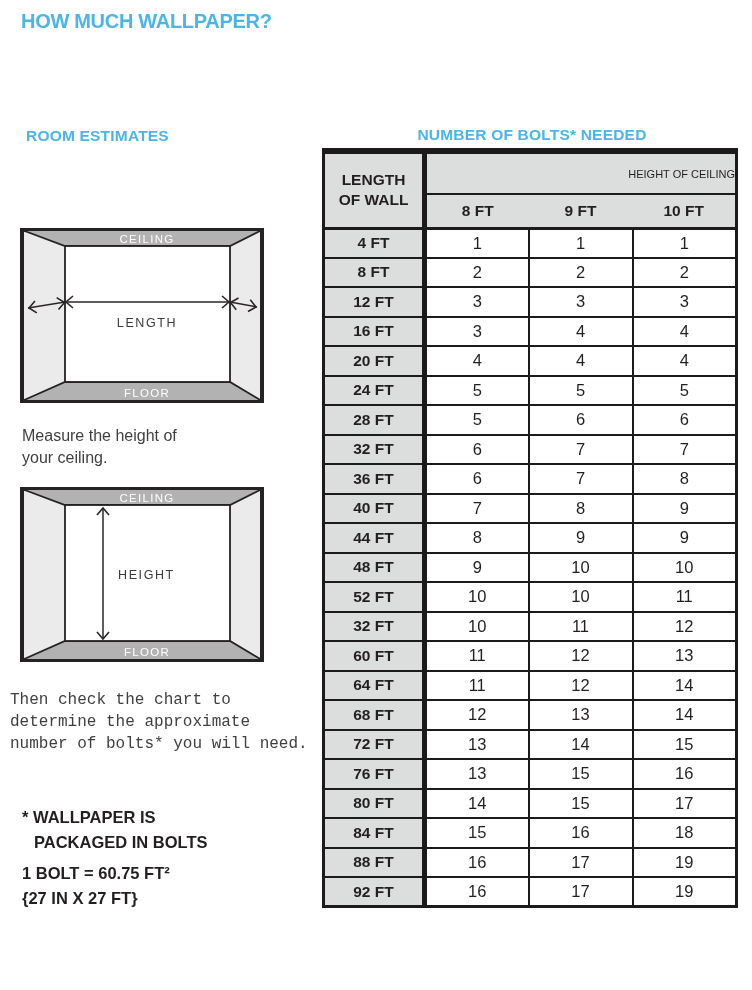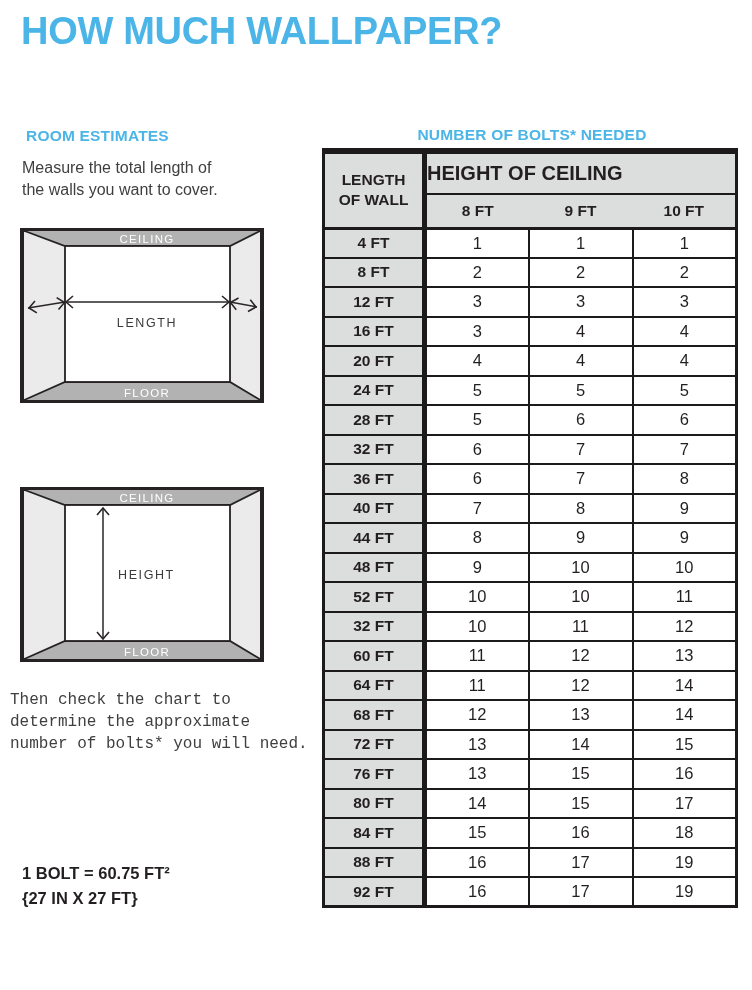--- a/index.html
+++ b/index.html
@@ -2,21 +2,21 @@
 <html style="--accent: #4ab5e6; --cellgray: #dcdddd;"><head>
 <meta charset="utf-8">
 <style>
   :root { --accent:#4ab5e6; --ink:#231f20; --grid:#1c1a1a; --cellgray:#dcdddd; }
   * { box-sizing:border-box; }
   html,body { margin:0; padding:0; background:#fff; }
   body { font-family:"Liberation Sans","DejaVu Sans",sans-serif; color:var(--ink); }
   .page { position:relative; width:752px; height:990px; background:#fff; overflow:hidden; }
 
   .page-title { position:absolute; left:21px; top:10px; margin:0;
-    font-size:38px; font-weight:bold; letter-spacing:-0.3px; color:var(--accent); }
+    font-size:20px; font-weight:bold; letter-spacing:-0.3px; color:var(--accent); }
 
   .section-heading { position:absolute; margin:4px; font-size:15.5px; font-weight:bold;
     color:var(--accent); letter-spacing:0.2px; }
   .left-heading { left:22px; top:123px; }
   .table-heading { left:322px; top:122px; width:412px; text-align:center; }
 
   .step { position:absolute; margin:0; font-size:16px; line-height:22px;
     color:#3f3f3f; white-space:pre-line; }
   .step1 { left:22px; top:157px; }
   .step2 { left:22px; top:425px; }
@@ -32,43 +32,41 @@
   .bolt-spec { left:22px; top:861px; }
 
   .bolts-table { position:absolute; left:322px; top:148px; width:413px;
     border-collapse:collapse; table-layout:fixed; color:var(--ink);
     border:3px solid var(--grid); border-top-width:6px; }
   .bolts-table th, .bolts-table td { padding:0; }
   .corner-th { background:var(--cellgray); border-right:5px solid var(--grid);
     border-bottom:3px solid var(--grid); font-size:15.5px; font-weight:bold;
     line-height:20px; white-space:pre-line; text-align:center; }
   .group-th { background:var(--cellgray); border-bottom:2px solid var(--grid);
-    height:43px; font-size:20px; font-weight:bold; text-align:left; }
+    height:43px; font-size:11px; font-weight:normal; text-align:right; }
   .sub-th { background:var(--cellgray); border-bottom:3px solid var(--grid);
     height:34px; font-size:15.5px; font-weight:bold; text-align:center; }
   .bolts-table tbody th { background:var(--cellgray); border-right:5px solid var(--grid);
     border-top:2px solid var(--grid); font-size:15.5px; font-weight:bold; text-align:center; }
   .bolts-table tbody td { border-top:2px solid var(--grid); border-left:2px solid var(--grid);
     height:29.5px; font-size:16.5px; font-weight:normal; text-align:center; }
   svg .band-label { fill:#ffffff; font-size:11.5px; letter-spacing:1.3px; font-weight:normal; }
   svg .measure-label { fill:#3a3a3a; font-size:12.5px; letter-spacing:1.6px; }
   svg .measure { stroke:#2a2627; stroke-width:1.5; fill:none; }
   svg .ah { stroke:#2a2627; stroke-width:1.6; fill:none; }
 </style>
 </head>
 <body>
 
 <div class="page">
 
   <h1 class="page-title">HOW MUCH WALLPAPER?</h1>
 
   <h2 class="section-heading left-heading">ROOM ESTIMATES</h2>
 
-  <p class="step step1">Measure the total length of
-the walls you want to cover.</p>
 
   <svg class="room-svg diagram1" width="244" height="175" viewBox="0 0 244 175">
     <rect x="2" y="2" width="240" height="171" fill="#ebebeb" stroke="#262223" stroke-width="4"></rect>
     <polygon points="2,2 242,2 210,18 45,18" fill="#b2b2b2" stroke="#262223" stroke-width="1.8"></polygon>
     <polygon points="2,173 242,173 210,154 45,154" fill="#b2b2b2" stroke="#262223" stroke-width="1.8"></polygon>
     <rect x="45" y="18" width="165" height="136" fill="#ffffff" stroke="#262223" stroke-width="1.8"></rect>
     <text class="band-label" x="127" y="14.5" text-anchor="middle">CEILING</text>
     <text class="band-label" x="127" y="168.5" text-anchor="middle">FLOOR</text>
     <g>
       <line class="measure" x1="45" y1="74" x2="210" y2="74"></line>
@@ -77,40 +75,44 @@
       <path class="ah" d="M7,-6 L0,0 L7,6" transform="translate(46,74)"></path>
       <path class="ah" d="M7,-6 L0,0 L7,6" transform="translate(209,74) rotate(180)"></path>
       <path class="ah" d="M7,-6 L0,0 L7,6" transform="translate(9,80) rotate(-9)"></path>
       <path class="ah" d="M7,-6 L0,0 L7,6" transform="translate(44.5,74.5) rotate(171)"></path>
       <path class="ah" d="M7,-6 L0,0 L7,6" transform="translate(236,79) rotate(-169)"></path>
       <path class="ah" d="M7,-6 L0,0 L7,6" transform="translate(210.5,74.5) rotate(11)"></path>
     </g>
     <text class="measure-label" x="127" y="99" text-anchor="middle">LENGTH</text>
   </svg>
 
+  <p class="step step2">Measure the height of
+your ceiling.</p>
 
   <svg class="room-svg diagram2" width="244" height="175" viewBox="0 0 244 175">
     <rect x="2" y="2" width="240" height="171" fill="#ebebeb" stroke="#262223" stroke-width="4"></rect>
     <polygon points="2,2 242,2 210,18 45,18" fill="#b2b2b2" stroke="#262223" stroke-width="1.8"></polygon>
     <polygon points="2,173 242,173 210,154 45,154" fill="#b2b2b2" stroke="#262223" stroke-width="1.8"></polygon>
     <rect x="45" y="18" width="165" height="136" fill="#ffffff" stroke="#262223" stroke-width="1.8"></rect>
     <text class="band-label" x="127" y="14.5" text-anchor="middle">CEILING</text>
     <text class="band-label" x="127" y="168.5" text-anchor="middle">FLOOR</text>
     <g>
       <line class="measure" x1="83" y1="21" x2="83" y2="152"></line>
       <path class="ah" d="M7,-6 L0,0 L7,6" transform="translate(83,21) rotate(90)"></path>
       <path class="ah" d="M7,-6 L0,0 L7,6" transform="translate(83,152) rotate(-90)"></path>
     </g>
     <text class="measure-label" x="98" y="92" text-anchor="start">HEIGHT</text>
   </svg>
 
   <p class="step step3">Then check the chart to
 determine the approximate
 number of bolts* you will need.</p>
 
+  <p class="footnote packaging">* WALLPAPER IS
+PACKAGED IN BOLTS</p>
 
   <p class="footnote bolt-spec">1 BOLT = 60.75 FT²
 {27 IN X 27 FT}</p>
 
   <h2 class="section-heading table-heading">NUMBER OF BOLTS* NEEDED</h2>
 
   <table class="bolts-table">
     <colgroup>
       <col style="width:101px">
         <col style="width:104px">

